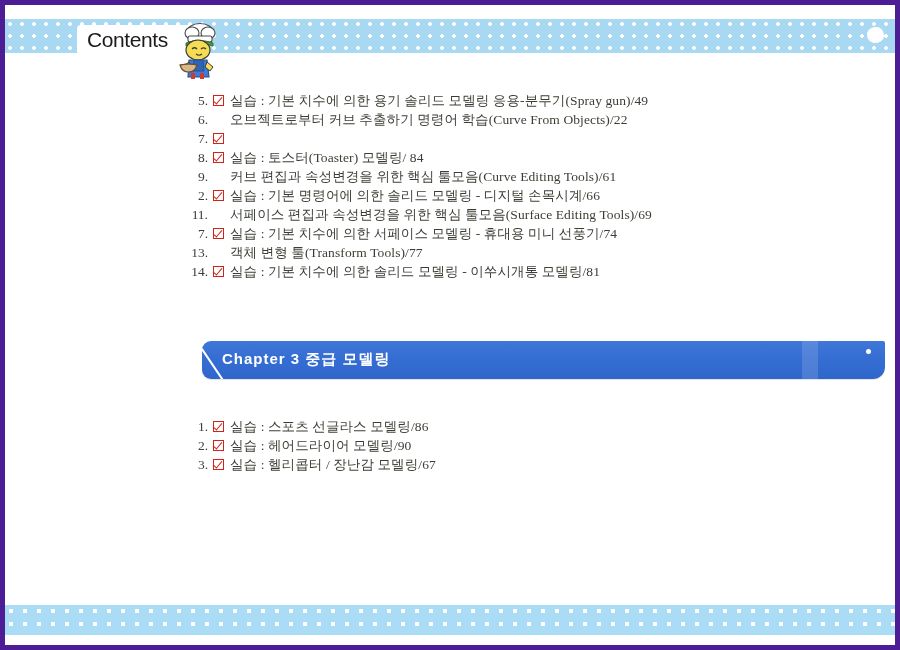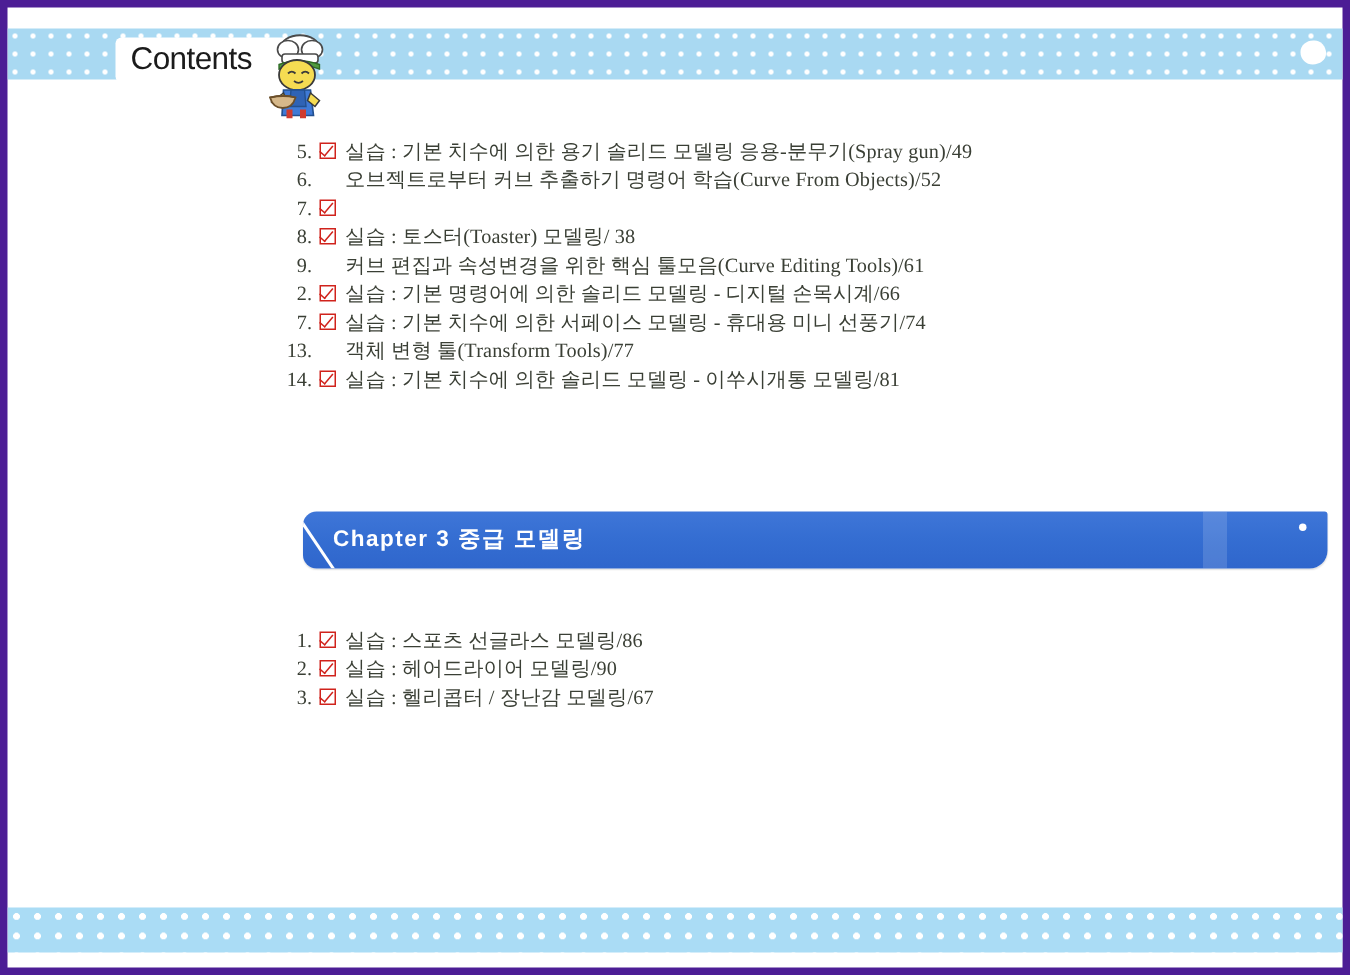--- a/index.html
+++ b/index.html
@@ -260,40 +260,45 @@
 
   <ul id="toc-upper" class="toc-list">
     <li class="toc-item">
       <span class="toc-num">5.</span>
       <span class="toc-check"></span>
       <span class="toc-text">실습 : 기본 치수에 의한 용기 솔리드 모델링 응용-분무기(Spray gun)/49</span>
     </li>
     <li class="toc-item">
       <span class="toc-num">6.</span>
       <span class="toc-check hidden"></span>
-      <span class="toc-text">오브젝트로부터 커브 추출하기 명령어 학습(Curve From Objects)/52</span>
+      <span class="toc-text">오브젝트로부터 커브 추출하기 명령어 학습(Curve From Objects)/22</span>
     </li>
     <li class="toc-item">
       <span class="toc-num">7.</span>
       <span class="toc-check"></span>
     </li>
     <li class="toc-item">
       <span class="toc-num">8.</span>
       <span class="toc-check"></span>
-      <span class="toc-text">실습 : 토스터(Toaster) 모델링/ 38</span>
+      <span class="toc-text">실습 : 토스터(Toaster) 모델링/ 84</span>
     </li>
     <li class="toc-item">
       <span class="toc-num">9.</span>
       <span class="toc-check hidden"></span>
       <span class="toc-text">커브 편집과 속성변경을 위한 핵심 툴모음(Curve Editing Tools)/61</span>
     </li>
     <li class="toc-item">
       <span class="toc-num">2.</span>
       <span class="toc-check"></span>
       <span class="toc-text">실습 : 기본 명령어에 의한 솔리드 모델링 - 디지털 손목시계/66</span>
+    </li>
+    <li class="toc-item">
+      <span class="toc-num">11.</span>
+      <span class="toc-check hidden"></span>
+      <span class="toc-text">서페이스 편집과 속성변경을 위한 핵심 툴모음(Surface Editing Tools)/69</span>
     </li>
     <li class="toc-item">
       <span class="toc-num">7.</span>
       <span class="toc-check"></span>
       <span class="toc-text">실습 : 기본 치수에 의한 서페이스 모델링 - 휴대용 미니 선풍기/74</span>
     </li>
     <li class="toc-item">
       <span class="toc-num">13.</span>
       <span class="toc-check hidden"></span>
       <span class="toc-text">객체 변형 툴(Transform Tools)/77</span>

